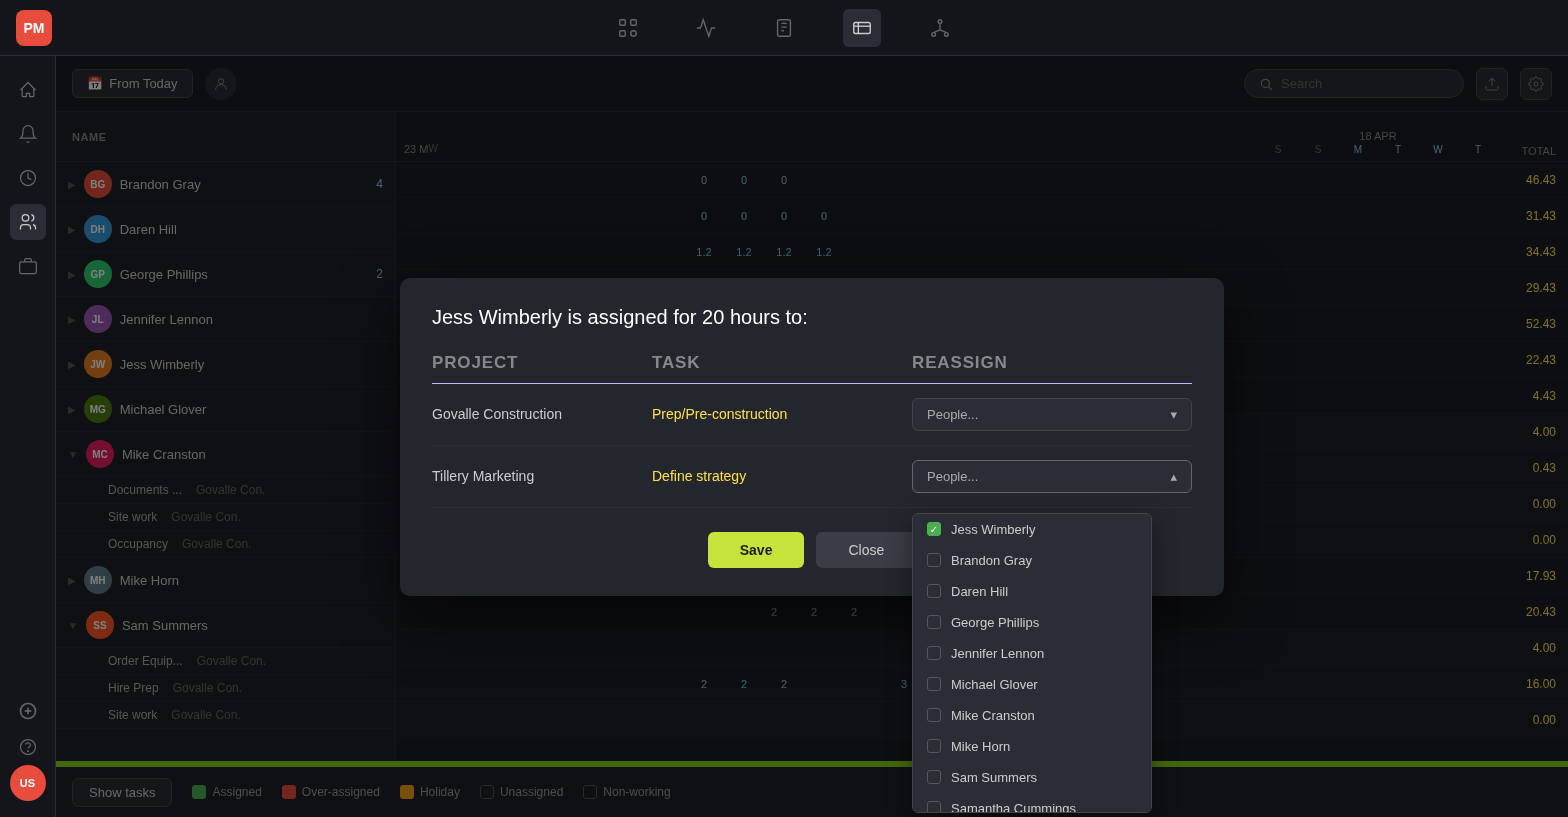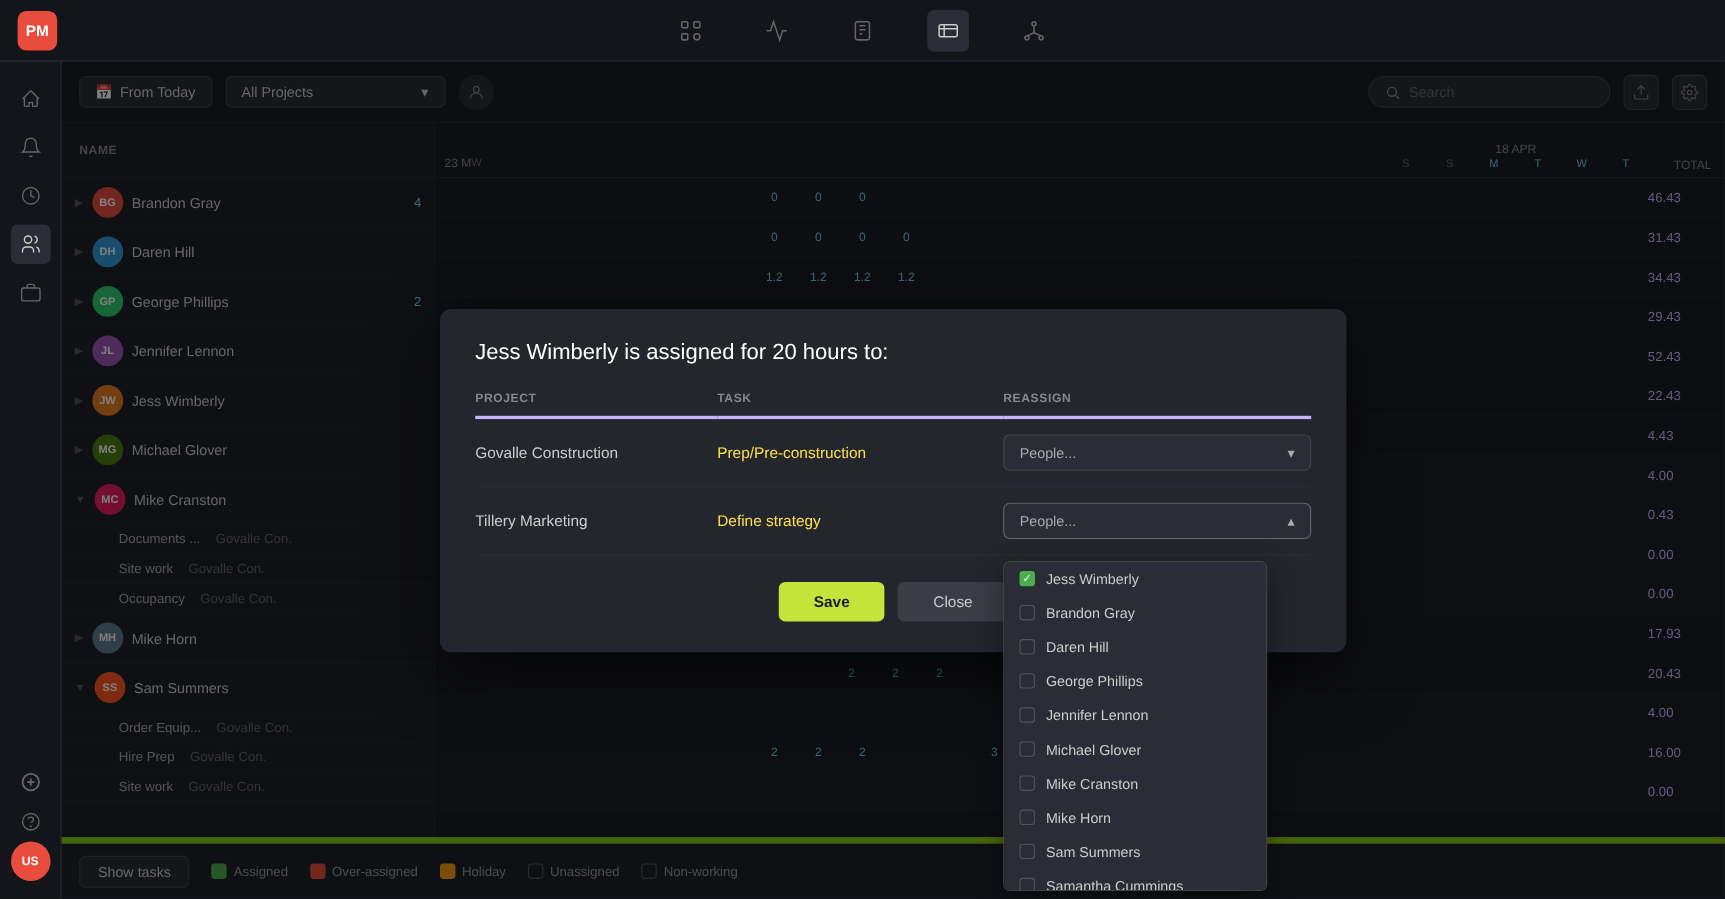--- a/index.html
+++ b/index.html
@@ -241,21 +241,22 @@
       padding: 2px;
     }
     .grid-cell.overassigned {
       background: #e74c3c;
       color: white;
       border-radius: 3px;
       font-weight: bold;
     }
     .total-cell {
       min-width: 70px; max-width: 70px;
-      font-size: 12px; color: #c4b5fd;
+      text-align: right;
+      font-size: 12px; color: #fde047;
       padding-right: 12px;
     }
 
     
     .bottom-bar {
       height: 56px;
       background: #1e2128;
       border-top: 6px solid #84cc16;
       display: flex; align-items: center;
       padding: 0 16px; gap: 20px;
@@ -305,24 +306,24 @@
       margin-bottom: 24px;
       font-weight: 400;
     }
     .modal-table {
       width: 100%;
       border-collapse: collapse;
       margin-bottom: 24px;
     }
     .modal-table th {
       text-align: left;
-      font-size: 11px; color: #888;
+      font-size: 17px; color: #888;
       text-transform: uppercase; letter-spacing: 0.05em;
       padding: 0 0 10px 0;
-      border-bottom: 3px solid #c4b5fd;
+      border-bottom: 1px solid #c4b5fd;
     }
     .modal-table td {
       padding: 14px 0;
       border-bottom: 1px solid #2a2d35;
       vertical-align: middle;
     }
     .modal-table td:first-child { width: 220px; color: #ccc; font-size: 14px; }
     .modal-table td:nth-child(2) { width: 260px; color: #fde047; font-size: 14px; }
     .modal-table td:nth-child(3) { width: 280px; position: relative; }
     .people-dropdown-btn {
@@ -492,24 +493,20 @@
     </div>
   </div>
 
   <div class="content">
 
     <div class="toolbar">
       <button class="btn-from-today">
         <span class="cal-icon">📅</span>
         <span>From Today</span>
       </button>
-      <div class="select-projects">
-        <span>All Projects</span>
-        <span>▾</span>
-      </div>
       <div class="person-icon">
         <svg width="16" height="16" viewBox="0 0 24 24" fill="none" stroke="currentColor" stroke-width="1.5">
           <circle cx="12" cy="8" r="4"></circle>
             <path d="M4 20c0-4 3.6-7 8-7s8 3 8 7"></path>
         </svg>
       </div>
       <div class="spacer"></div>
       <div class="search-box">
         <svg width="14" height="14" viewBox="0 0 24 24" fill="none" stroke="#888" stroke-width="2">
           <circle cx="11" cy="11" r="7"></circle>

